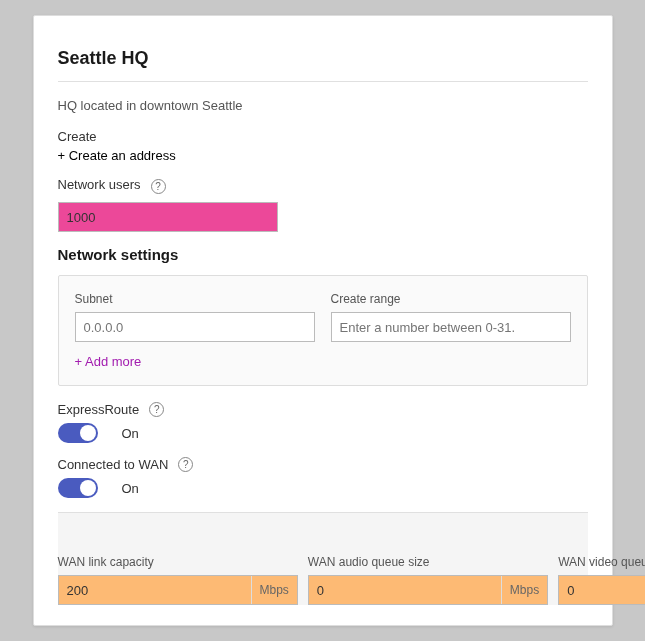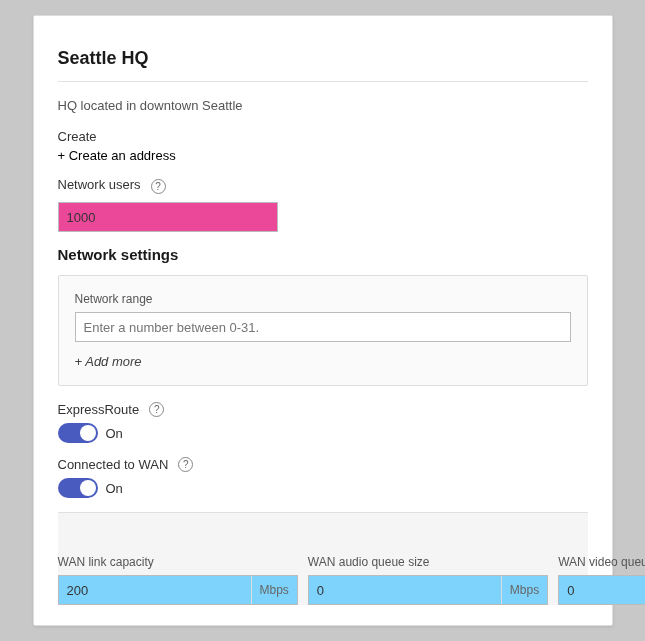--- a/index.html
+++ b/index.html
@@ -96,28 +96,27 @@
       width: 100%;
       height: 30px;
       border: 1px solid #bbb;
       padding: 4px 8px;
       font-size: 13px;
       color: #999;
       background: #fff;
       outline: none;
     }
     .add-more-link {
-      color: #404040;
+      color: #a21caf;
       text-decoration: none;
       font-size: 13px;
       cursor: pointer;
       display: inline-flex;
       align-items: center;
       gap: 2px;
-      font-style: italic;
     }
     .toggle-row {
       display: flex;
       align-items: center;
       gap: 6px;
       margin-bottom: 4px;
       text-align: right;
     }
     .toggle-label-main {
       font-size: 13px;
@@ -128,21 +127,21 @@
       font-size: 13px;
       color: #333;
     }
     .toggle-section {
       margin-bottom: 14px;
     }
     
     .toggle-wrap {
       display: flex;
       align-items: center;
-      gap: 8px;
+      gap: 24px;
     }
     .toggle {
       width: 40px;
       height: 20px;
       background: #4a5bbf;
       border-radius: 10px;
       position: relative;
       cursor: pointer;
       flex-shrink: 0;
     }
@@ -186,21 +185,21 @@
     .wan-field-label {
       font-size: 12px;
       color: #555;
       margin-bottom: 6px;
       margin-top: 28px;
     }
     .wan-input-wrap {
       display: flex;
       align-items: center;
       border: 1px solid #bbb;
-      background: #7dd3fc;
+      background: #fdba74;
       height: 30px;
       margin-right: 10px;
     }
     .wan-input {
       flex: 1;
       border: none;
       padding: 4px 8px;
       font-size: 13px;
       color: #333;
       background: transparent;
@@ -236,21 +235,25 @@
       <span class="help-icon">?</span>
     </div>
     <input class="input-field" type="text" value="1000" style="">
   </div>
 
   <div class="section-heading" style="margin-top:10px;">Network settings</div>
 
   <div class="network-box">
     <div class="network-row">
       <div class="net-field">
-        <div class="net-field-label">Network range</div>
+        <div class="net-field-label">Subnet</div>
+        <input class="net-input" type="text" placeholder="0.0.0.0" style="">
+      </div>
+      <div class="net-field">
+        <div class="net-field-label">Create range</div>
         <input class="net-input" type="text" placeholder="Enter a number between 0-31." style="">
       </div>
     </div>
     <a class="add-more-link">+ Add more</a>
   </div>
 
   <div class="toggle-section">
     <div class="toggle-row">
       <span class="toggle-label-main">ExpressRoute</span>
       <span class="help-icon">?</span>

